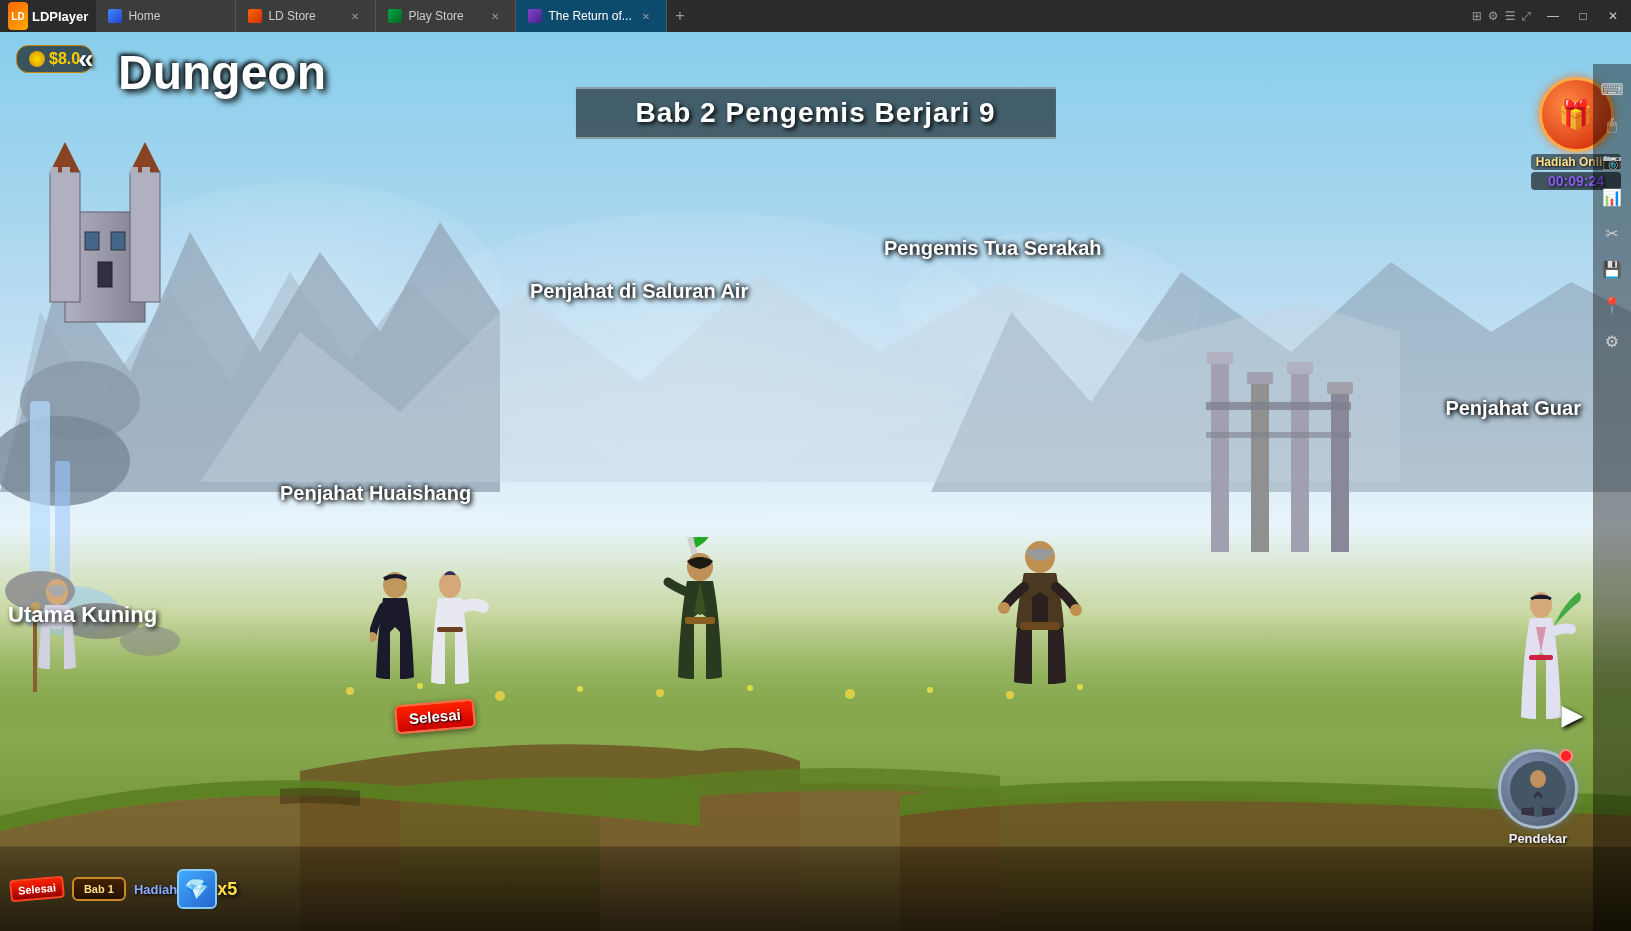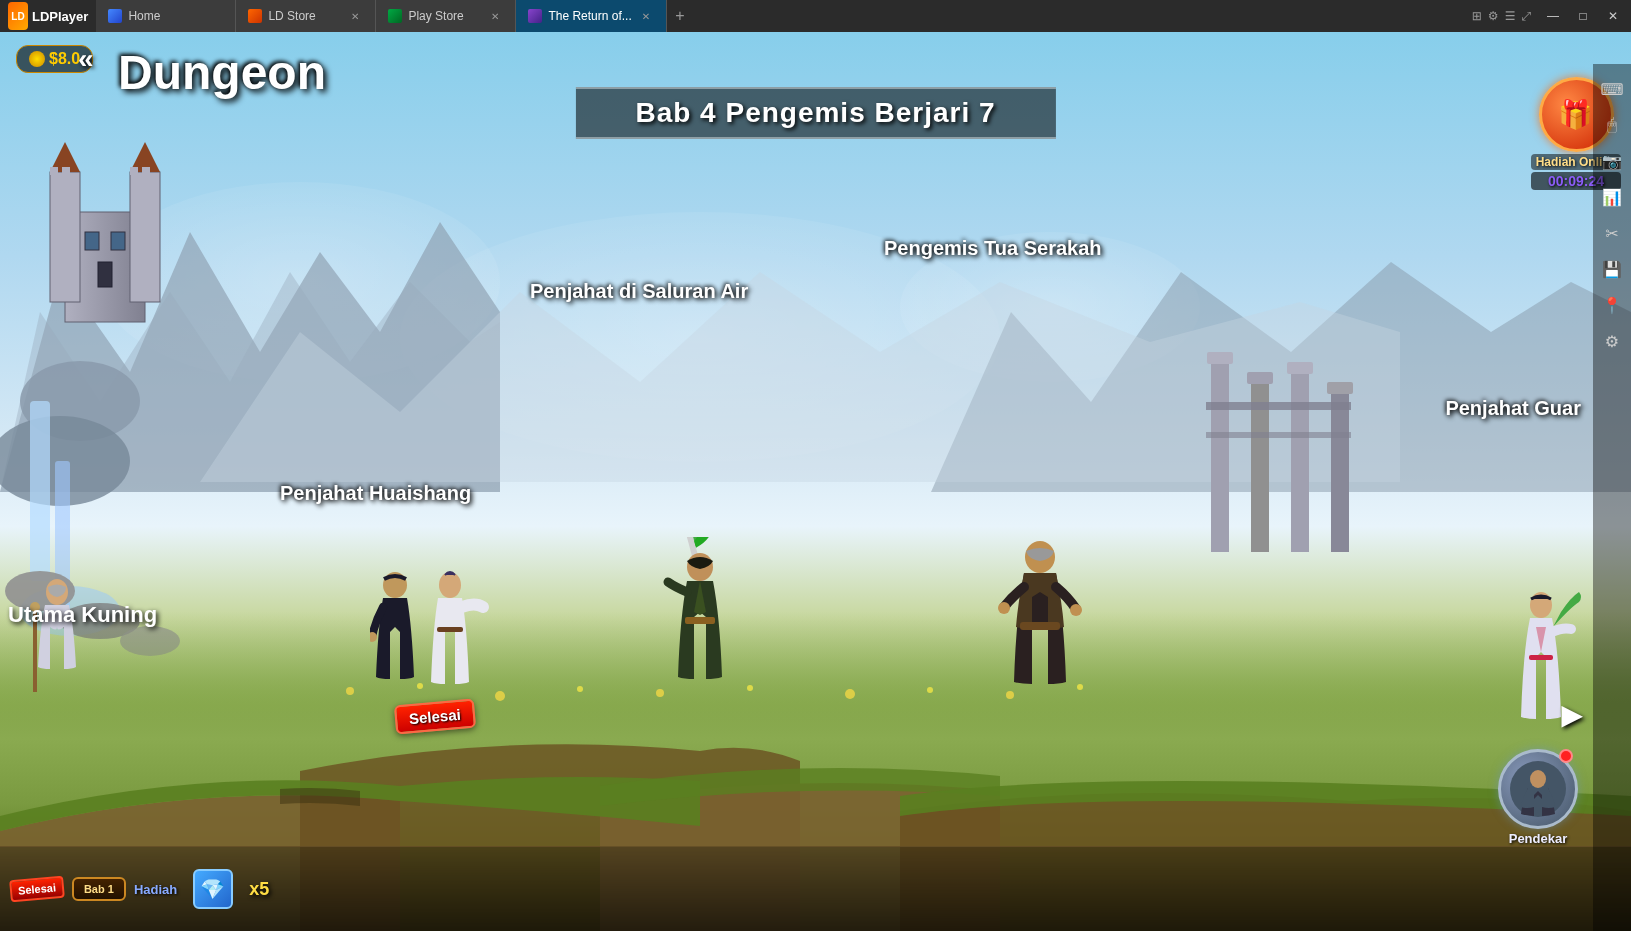--- a/index.html
+++ b/index.html
@@ -384,21 +384,21 @@
 
     .mission-progress-fill {
       height: 100%;
       background: linear-gradient(90deg, #44cc44, #22aa22);
       border-radius: 6px;
     }
 
     .hadiah-reward {
       display: flex;
       align-items: center;
-      gap: 16px;
+      gap: 0;
     }
 
     .hadiah-gem {
       width: 40px;
       height: 40px;
       background: linear-gradient(135deg, #44aaff, #2266cc);
       border: 2px solid #88ccff;
       border-radius: 6px;
       display: flex;
       align-items: center;
@@ -868,21 +868,21 @@
       <div class="back-btn">
         <span class="back-arrow">«</span>
       </div>
 
       <div class="dungeon-title">
         <span>Dungeon</span>
       </div>
     </div>
 
     <div class="chapter-banner">
-      <span>Bab 4  Pengemis Berjari 7</span>
+      <span>Bab 2  Pengemis Berjari 9</span>
     </div>
 
     <div class="hadiah-btn">
       <div class="hadiah-icon">🎁</div>
       <div class="hadiah-label">Hadiah Online</div>
       <div class="hadiah-timer">00:09:24</div>
     </div>
 
     <div class="sidebar-icon-bar">
       <div class="sidebar-icon">⌨</div>

